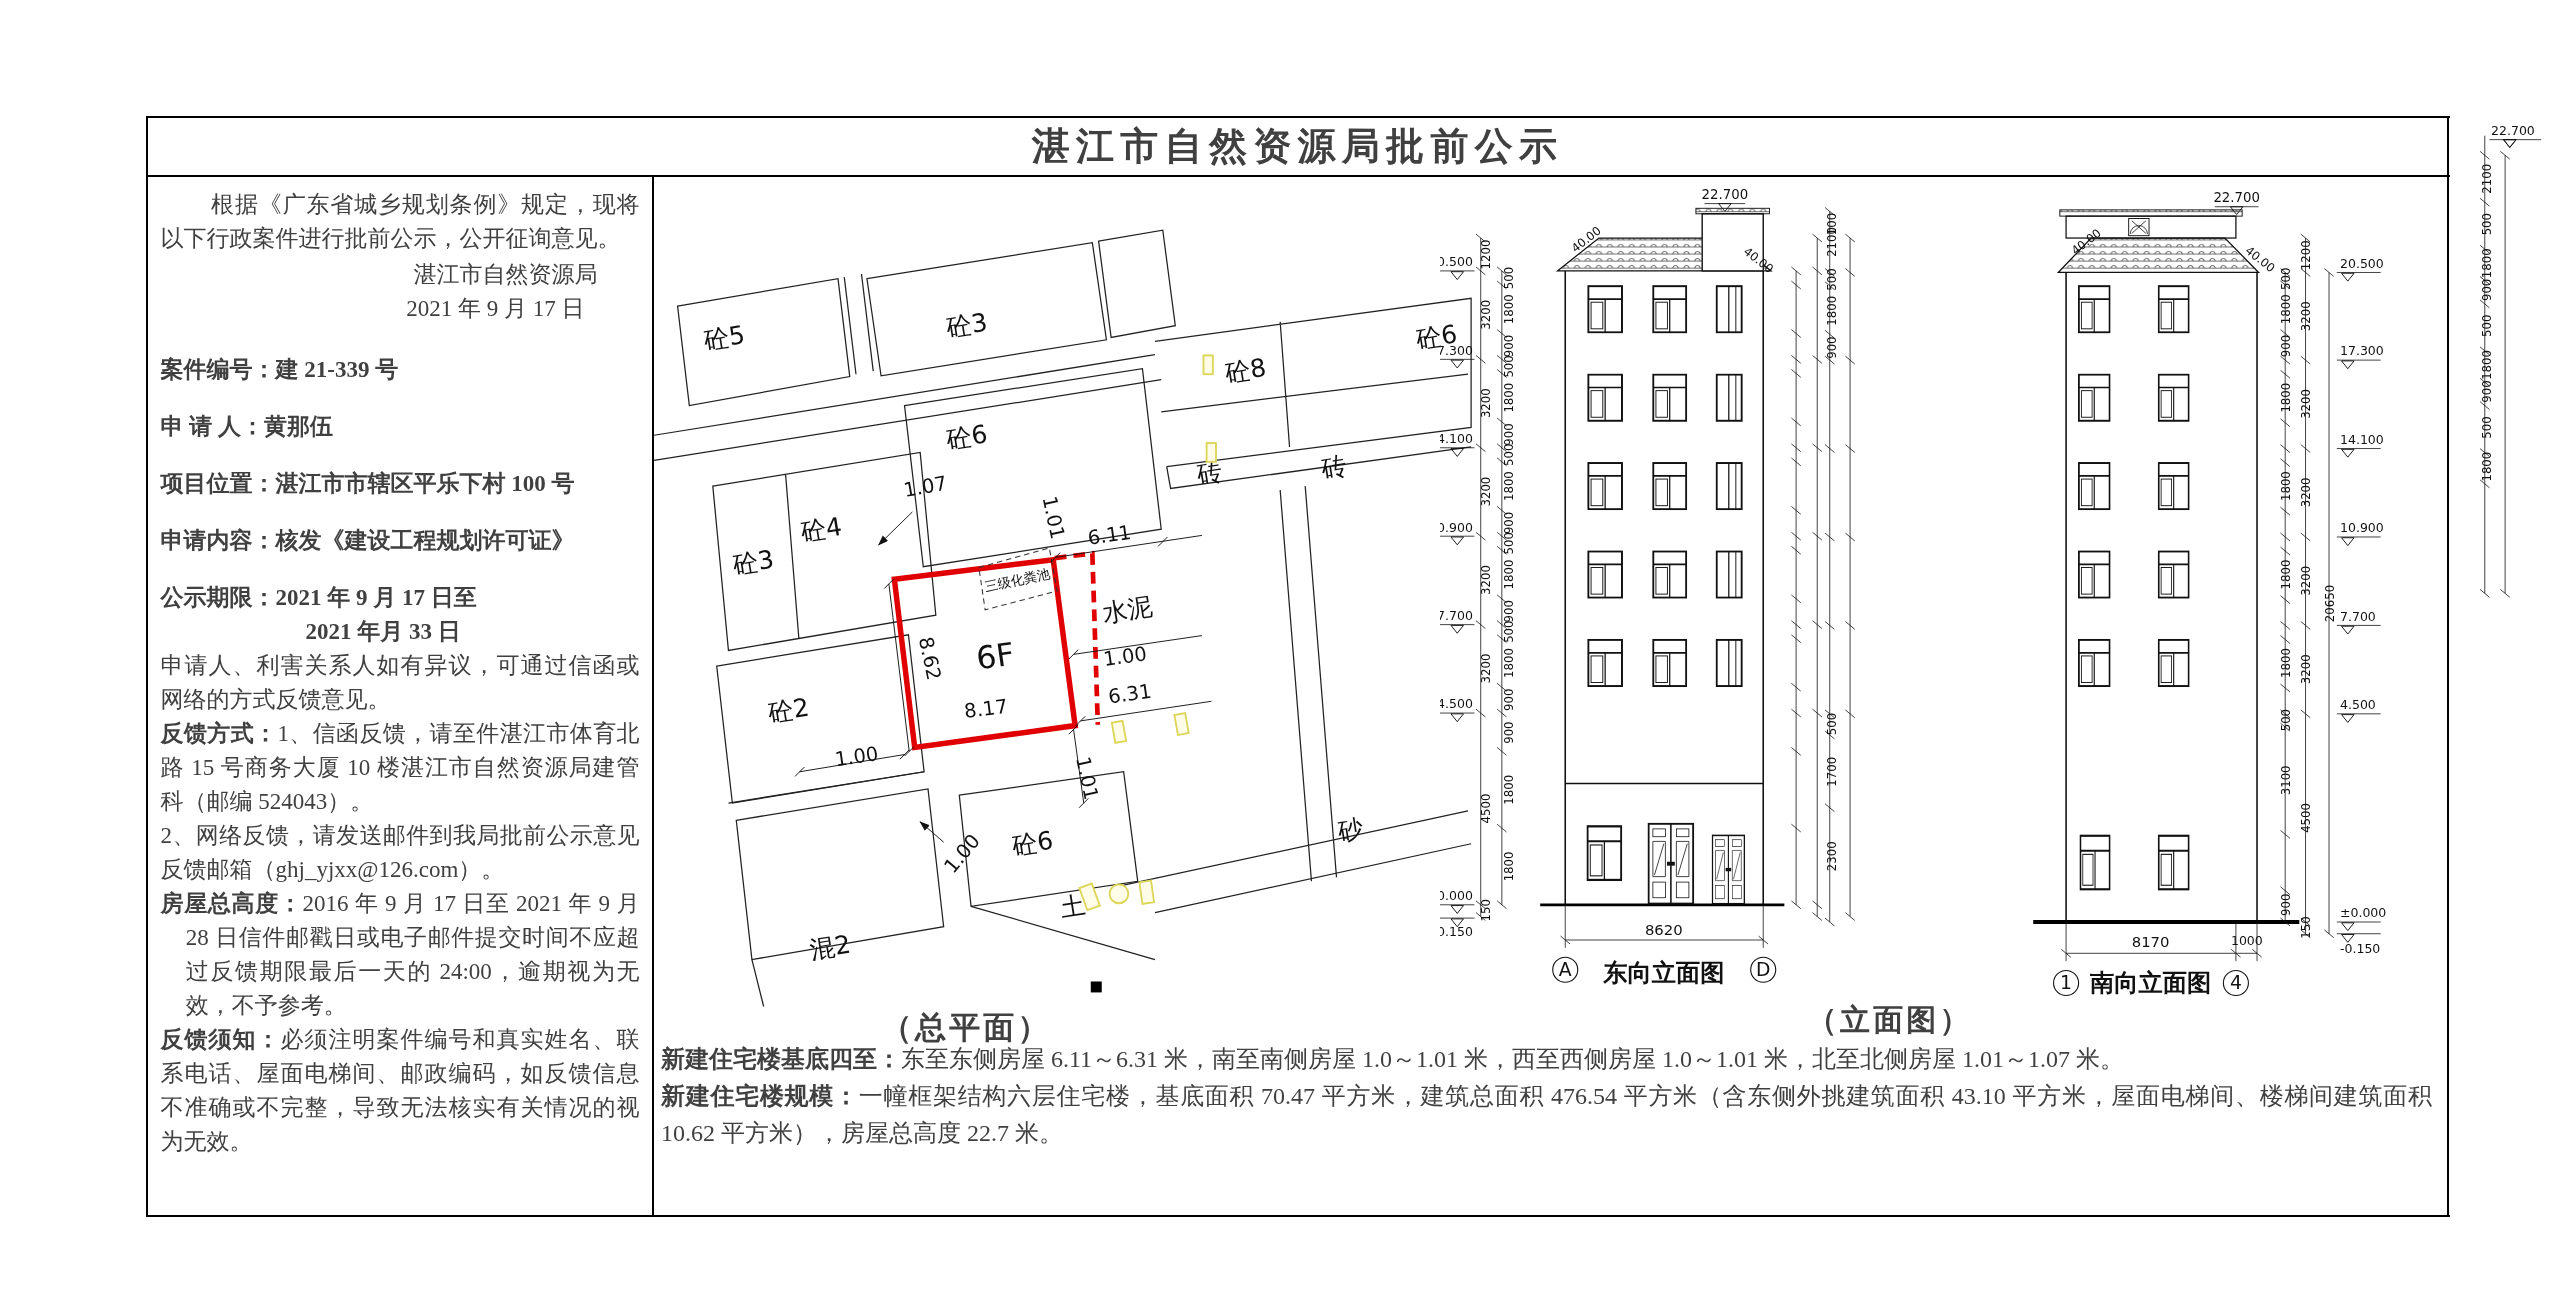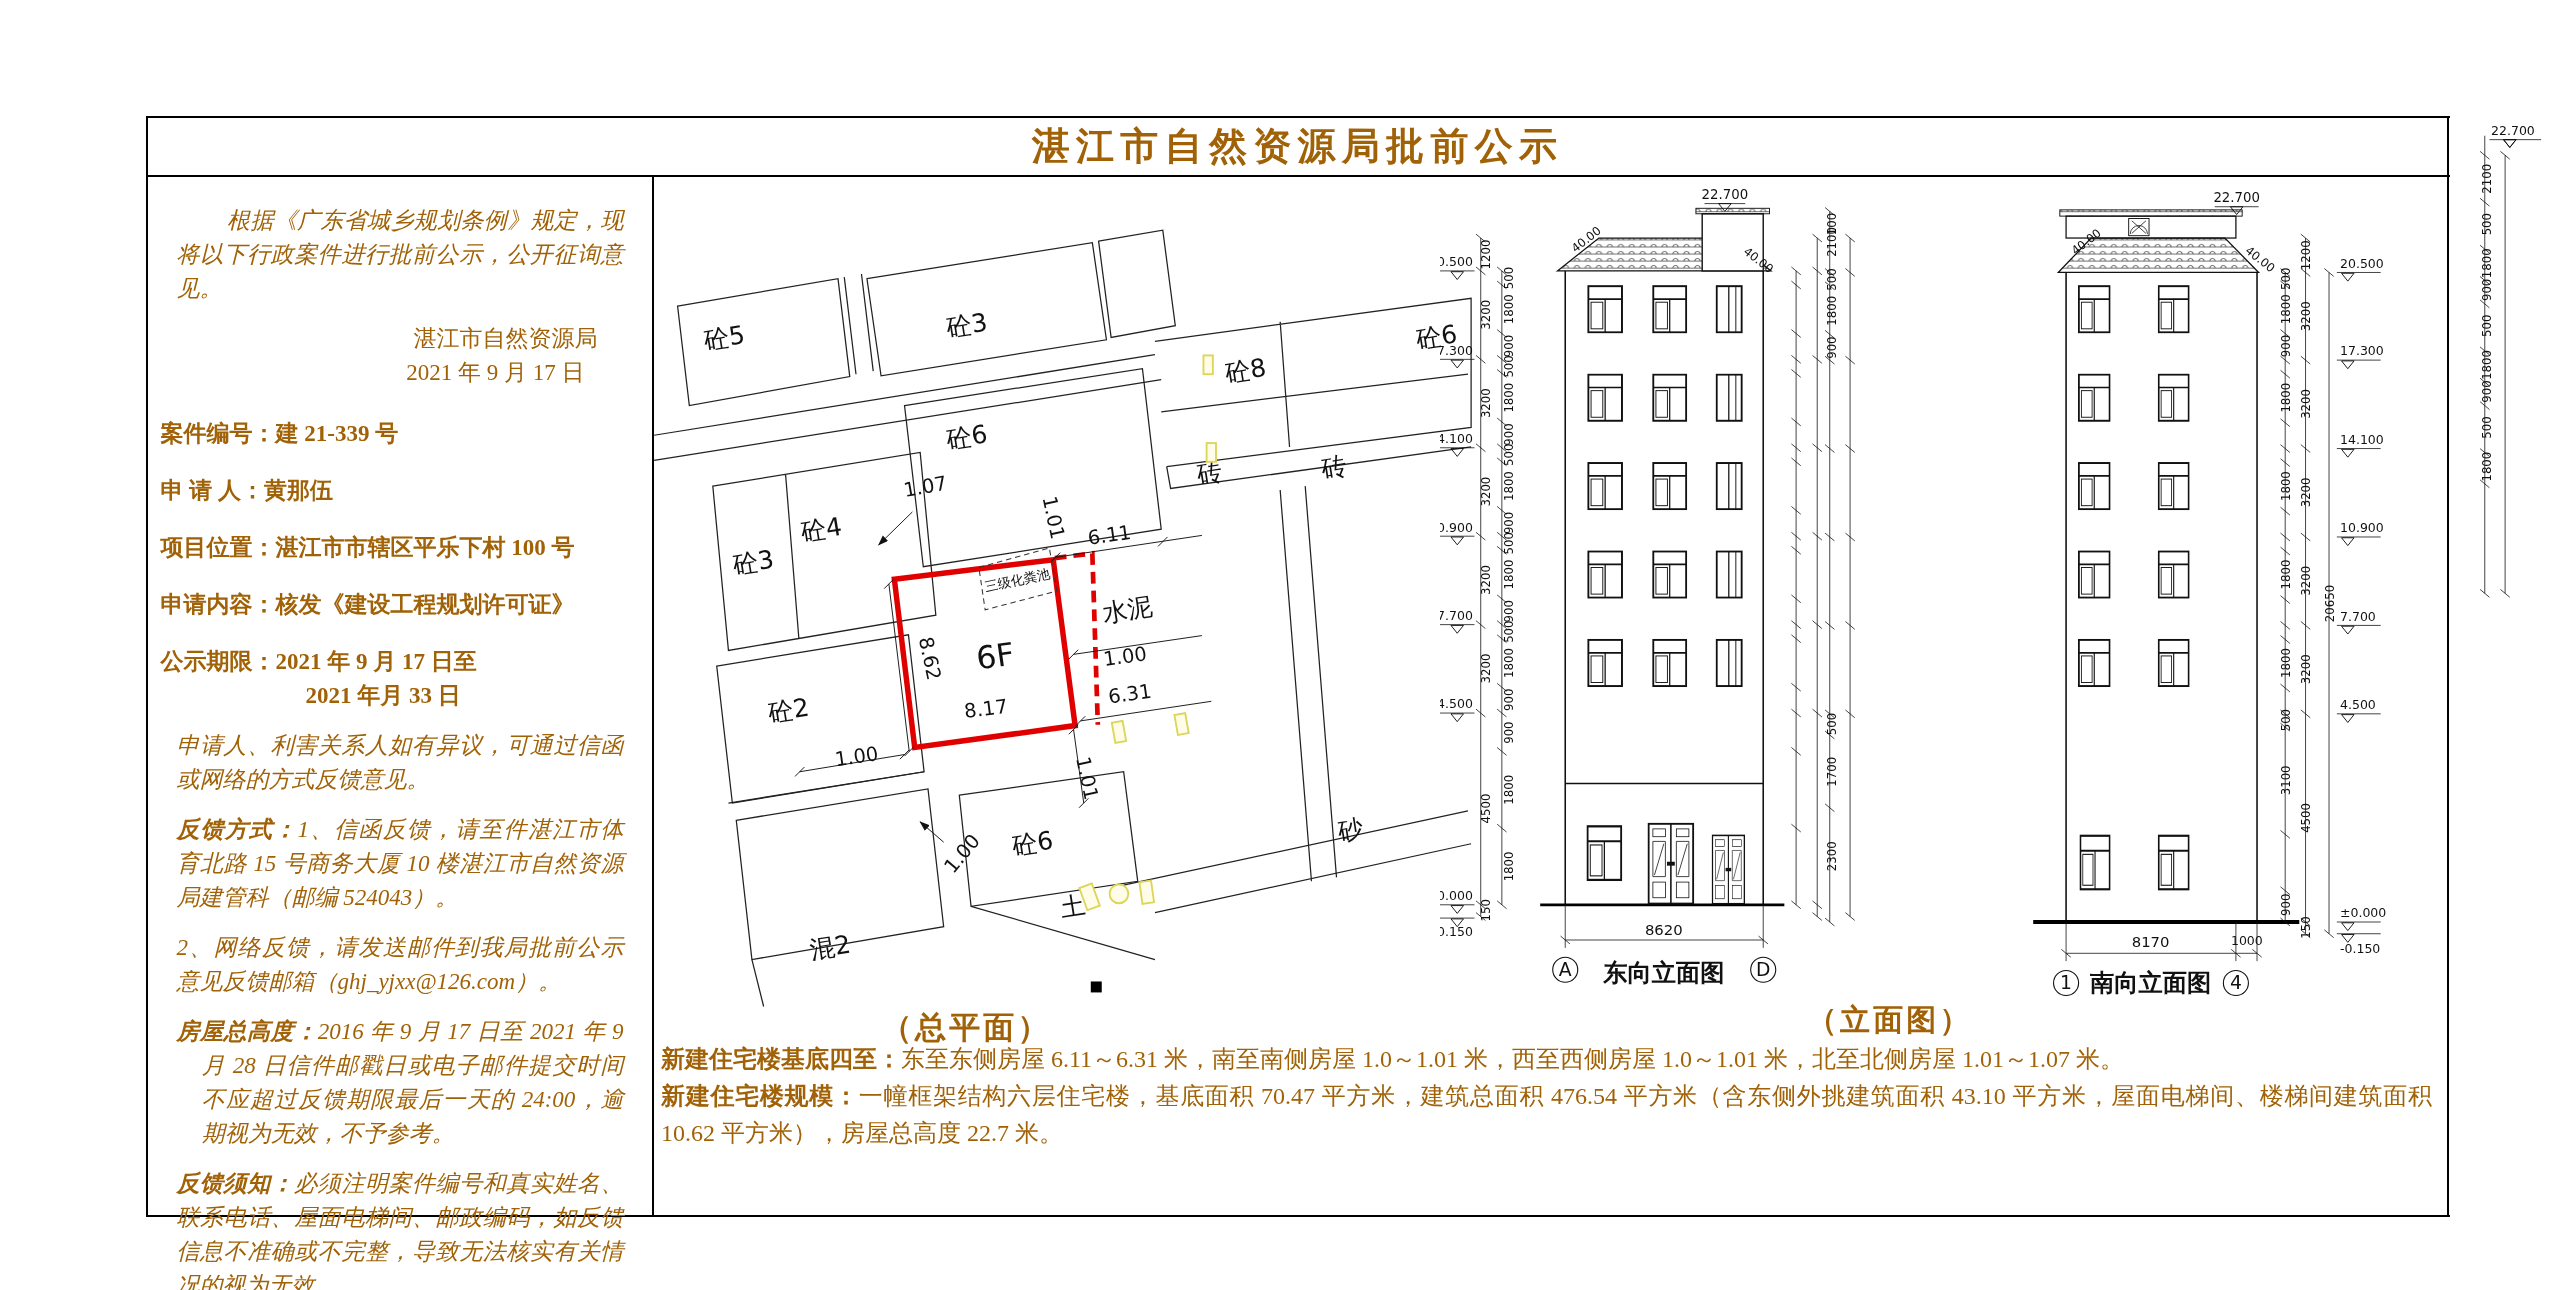--- a/index.html
+++ b/index.html
@@ -1,24 +1,24 @@
 <!DOCTYPE html>
 <html style="font-size:12.5px"><head>
 <meta charset="utf-8">
 <style>
   html,body{margin:0;padding:0;background:#ffffff;}
   .page{position:relative;width:2576px;height:1291px;background:#fff;overflow:hidden;
-        font-family:"Liberation Serif",serif;color:#a16207;}
+        font-family:"Liberation Serif",serif;color:#404040;}
   .bline{position:absolute;background:#000;}
   .title{position:absolute;left:146px;top:121px;width:2303px;text-align:center;
          font-size:38px;font-weight:700;letter-spacing:6.3px;}
   
   .lp{position:absolute;left:148px;top:177px;width:479px;padding:11px 11px 0 12.5px;
       font-size:23px;line-height:34px;}
-  .lp p{margin:16px;text-align:justify;font-style:italic;}
+  .lp p{margin:0;text-align:justify;}
   .indent2{text-indent:2.2em;}
   .sig{text-align:right;}
   .sig.org{padding-right:42px;margin-top:1.6px;}
   .sig.date{padding-right:55px;}
   .field{margin-top:23px;font-weight:700;}
   .period2{margin-left:145px;font-weight:700;}
   .fl{font-weight:700;}
   .mt30{margin-top:23.5px;} .mt28{margin-top:22px;} .mt24{margin-top:19px;} .mt26{margin-top:20.4px;}
   .hang{padding-left:1.1em;text-indent:-1.1em;}
   b.lead{font-weight:700;}

